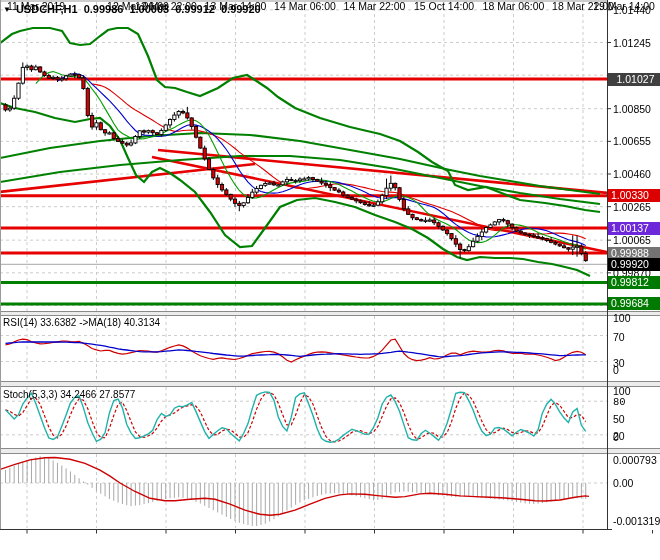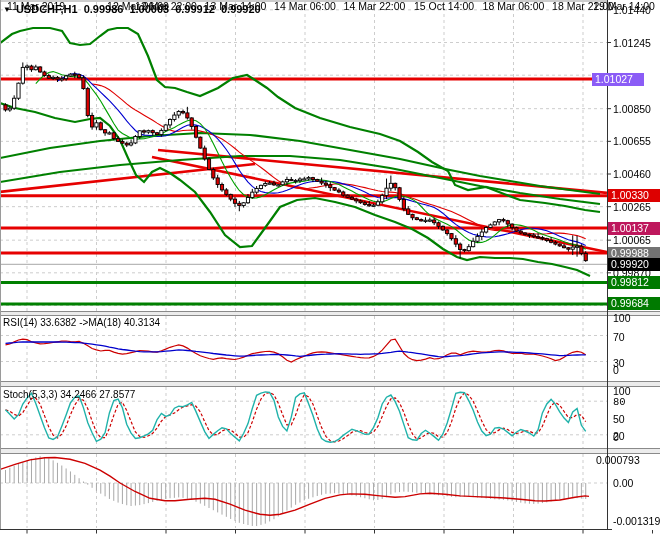--- a/index.html
+++ b/index.html
@@ -579,26 +579,26 @@
       <div class="ax" style="left: 613px; top: 266.825px;">0.99870</div>
       <div class="ax" style="left: 613px; top: 312px;">100</div>
       <div class="ax" style="left: 613px; top: 330.5px;">70</div>
       <div class="ax" style="left: 613px; top: 356.5px;">30</div>
       <div class="ax" style="left: 613px; top: 364px;">0</div>
       <div class="ax" style="left: 613px; top: 385px;">100</div>
       <div class="ax" style="left: 613px; top: 396.2px; font-family: Liberation Mono, monospace;">80</div>
       <div class="ax" style="left: 613px; top: 413px;">50</div>
       <div class="ax" style="left: 613px; top: 429.8px;">20</div>
       <div class="ax" style="left: 613px; top: 431px;">0</div>
-      <div class="ax" style="left: 596px; top: 454px;">0.000793</div>
+      <div class="ax" style="left: 613px; top: 454px;">0.000793</div>
       <div class="ax" style="left: 613px; top: 477px;">0.00</div>
       <div class="ax" style="left: 613px; top: 515px;">-0.001319</div>
-      <div class="badge" style="left: 592px; top: 72.5275px; background: #8b5cf6;">1.01027</div>
+      <div class="badge" style="left: 608px; top: 72.5275px; background: #404040; text-align: center;">1.01027</div>
       <div class="badge" style="left: 608px; top: 189.275px; background: rgb(221, 0, 0);">1.00330</div>
-      <div class="badge" style="left: 608px; top: 221.602px; background: #be185d;">1.00137</div>
+      <div class="badge" style="left: 608px; top: 221.602px; background: #6d28d9;">1.00137</div>
       <div class="badge" style="left: 608px; top: 246.56px; background: #737373;">0.99988</div>
       <div class="badge" style="left: 608px; top: 276.04px; background: rgb(0, 122, 0);">0.99812</div>
       <div class="badge" style="left: 608px; top: 297.48px; background: rgb(0, 122, 0);">0.99684</div>
       <div class="badge" style="left: 608px; top: 257.95px; background: rgb(0, 0, 0);">0.99920</div>
       <div class="tlab" style="left: 1px; top: 0px;">11 Mar 2019</div>
       <div class="tlab" style="left: 71px; top: 0px; padding-left: 32px;">12 Mar 06:00</div>
       <div class="tlab" style="left: 131px; top: 0px;">12 Mar 22:00</div>
       <div class="tlab" style="left: 200.5px; top: 0px;">13 Mar 14:00</div>
       <div class="tlab" style="left: 270px; top: 0px;">14 Mar 06:00</div>
       <div class="tlab" style="left: 339.5px; top: 0px;">14 Mar 22:00</div>

